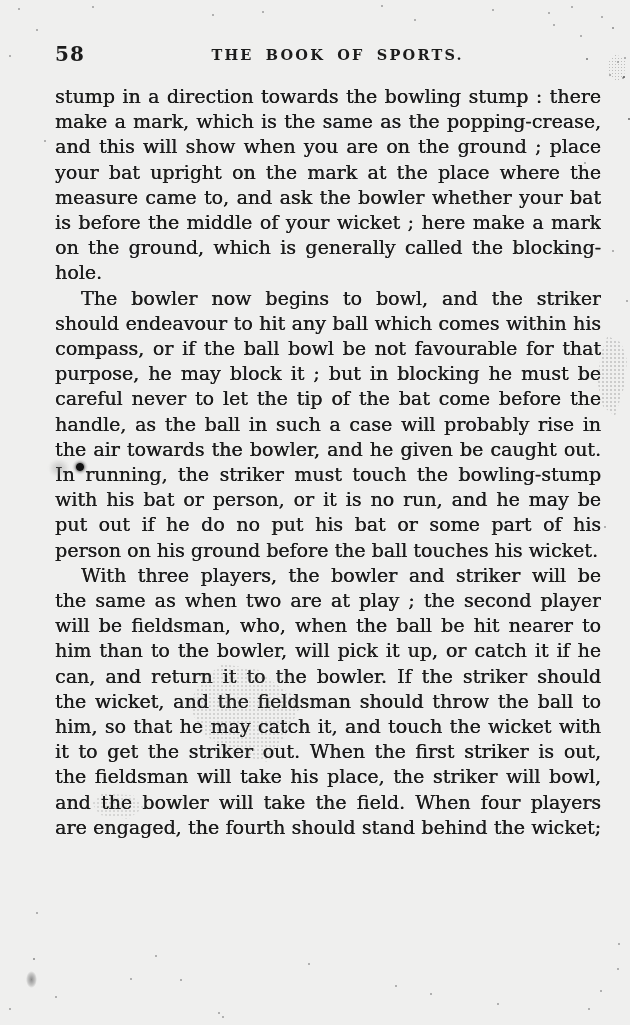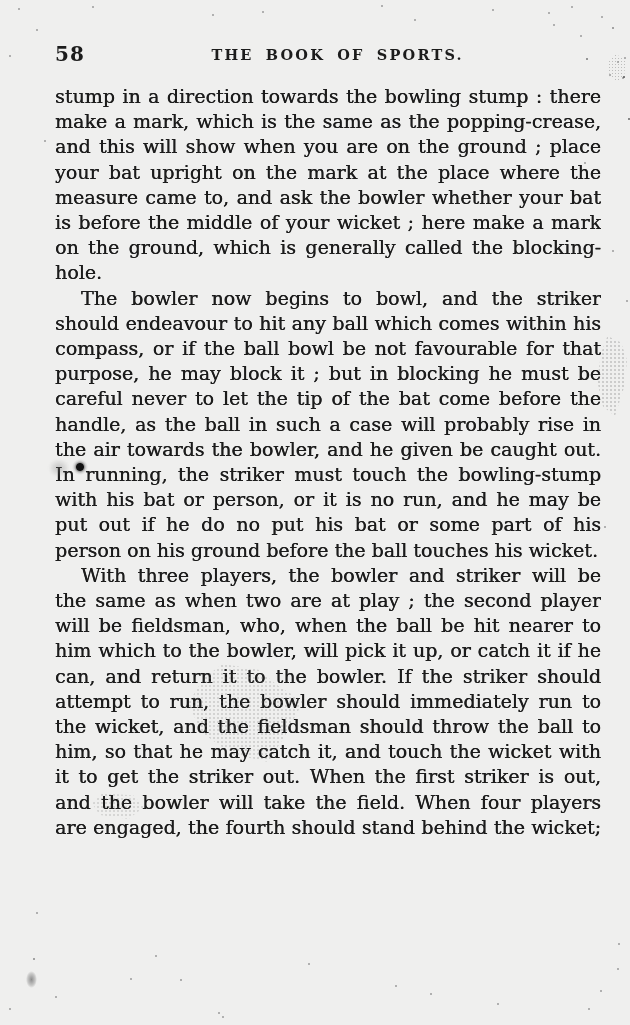--- a/index.html
+++ b/index.html
@@ -162,26 +162,26 @@
         <div class="line">the air towards the bowler, and he given be caught out.</div>
         <div class="line">In running, the striker must touch the bowling-stump</div>
         <div class="line">with his bat or person, or it is no run, and he may be</div>
         <div class="line">put out if he do no put his bat or some part of his</div>
         <div class="line last">person on his ground before the ball touches his wicket.</div>
       </div>
       <div class="para">
         <div class="line indent">With three players, the bowler and striker will be</div>
         <div class="line">the same as when two are at play ; the second player</div>
         <div class="line">will be fieldsman, who, when the ball be hit nearer to</div>
-        <div class="line">him which to the bowler, will pick it up, or catch it if he</div>
+        <div class="line">him than to the bowler, will pick it up, or catch it if he</div>
         <div class="line">can, and return it to the bowler.  If the striker should</div>
-        <div class="line">attempt to run, the bowler should immediately run to</div>
         <div class="line">the wicket, and the fieldsman should throw the ball to</div>
         <div class="line">him, so that he may catch it, and touch the wicket with</div>
         <div class="line">it to get the striker out.  When the first striker is out,</div>
+        <div class="line">the fieldsman will take his place, the striker will bowl,</div>
         <div class="line">and the bowler will take the field.  When four players</div>
         <div class="line">are engaged, the fourth should stand behind the wicket;</div>
       </div>
     </div>
 
   <div class="artifact blot-halo"></div>
   <div class="artifact ink-blot"></div>
   <div class="artifact smudge-dots smudge-right"></div>
   <div class="artifact smudge-dots smudge-center"></div>
   <div class="artifact smudge-dots smudge-fieldsman"></div>

